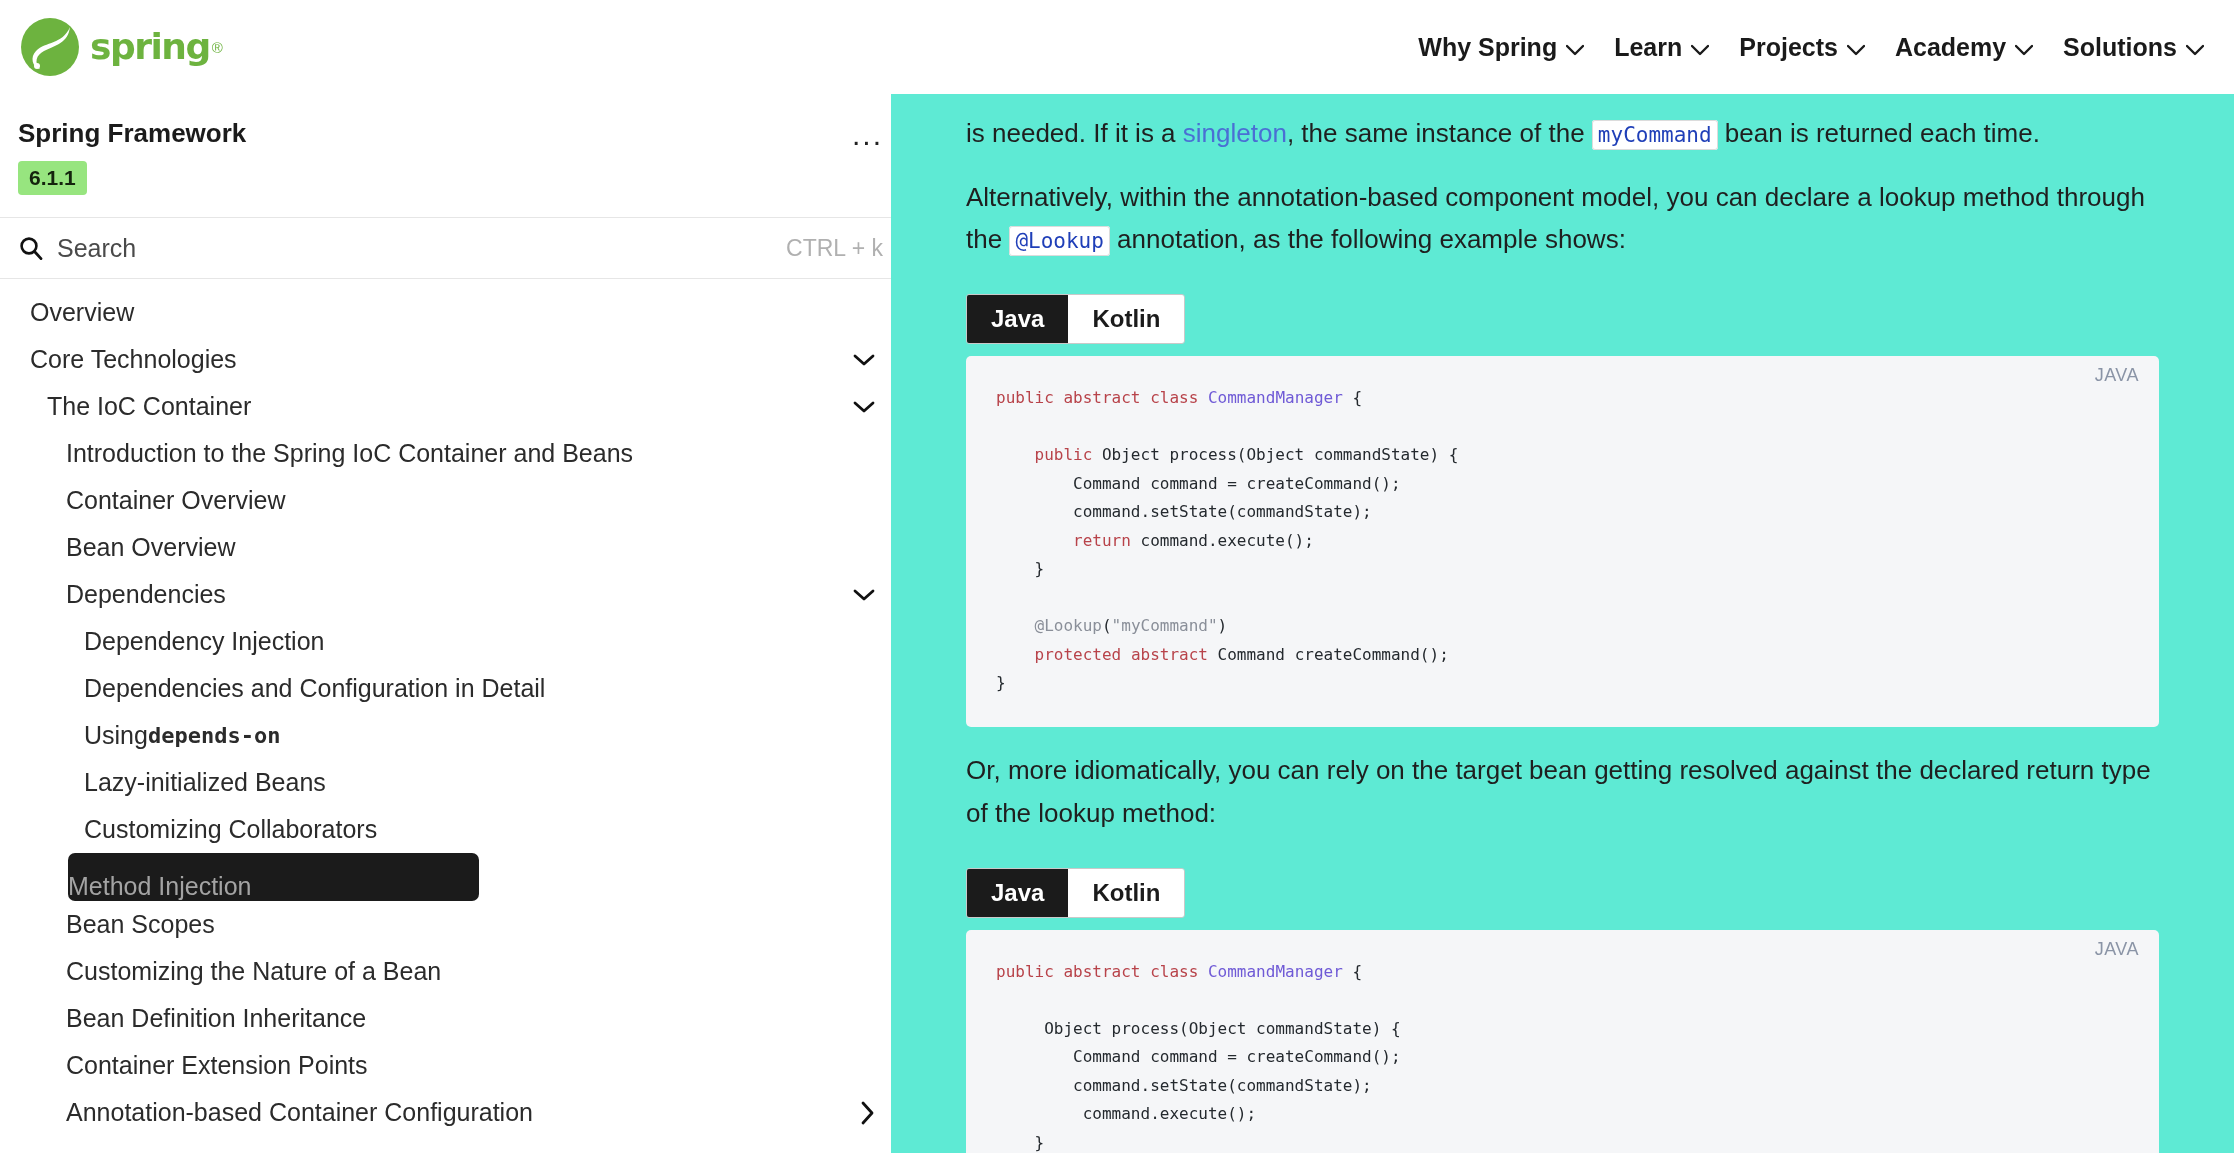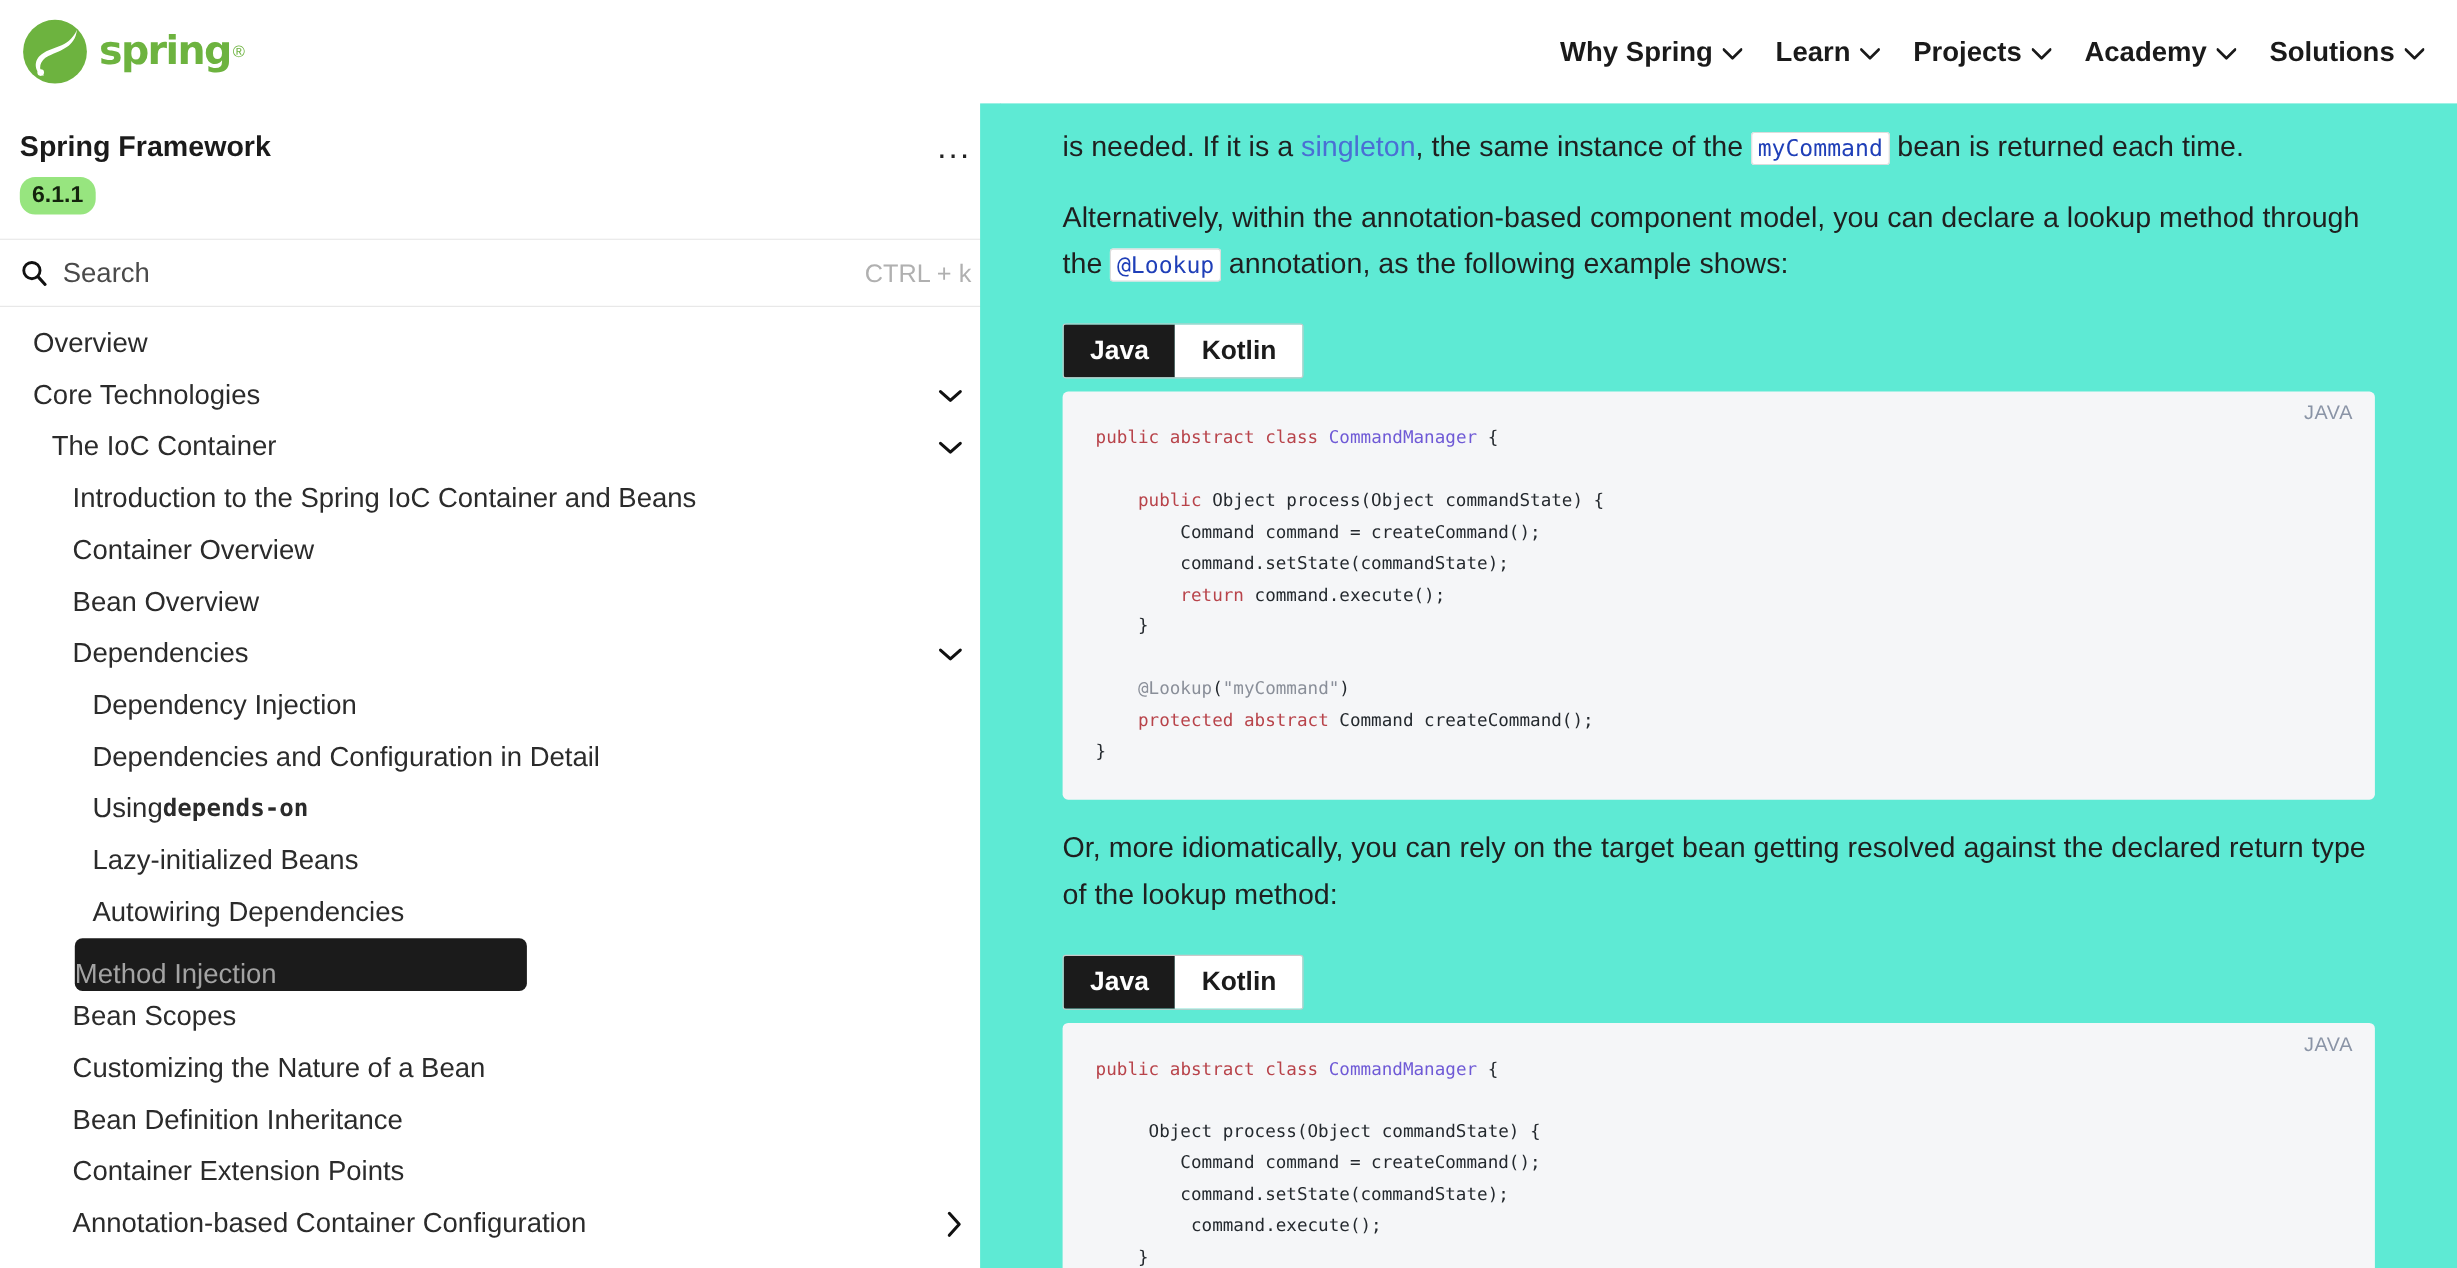--- a/index.html
+++ b/index.html
@@ -55,21 +55,21 @@
   #sb-dots {
     margin-left: auto; font-size: 30px; color: #222;
     line-height: 0.6; letter-spacing: 2px; cursor: pointer;
     padding-top: 8px;
   }
   #sb-version {
     margin: 12px 0 0 18px;
     display: inline-block;
     background: #97e57f; color: #14240d;
     font-size: 21px; font-weight: 600;
-    padding: 5px 11px; border-radius: 14px;
+    padding: 5px 11px; border-radius: 4px;
   }
   #sb-search {
     margin-top: 22px;
     height: 62px;
     border-top: 1px solid #e6e6e6;
     border-bottom: 1px solid #e6e6e6;
     display: flex; align-items: center;
     padding: 0 26px 0 18px;
     cursor: text;
   }
@@ -313,21 +313,21 @@
     <div class="nv d3">
       <span class="lbl">Using </span>
         <code>depends-on</code>
     </div>
 
     <div class="nv d3">
       <span class="lbl">Lazy-initialized Beans</span>
     </div>
 
     <div class="nv d3">
-      <span class="lbl">Autowiring Dependencies</span>
+      <span class="lbl">Customizing Collaborators</span>
     </div>
 
     <div class="nv active">
       <span class="lbl">Method Injection</span>
     </div>
 
     <div class="nv d2">
       <span class="lbl">Bean Scopes</span>
     </div>
 

